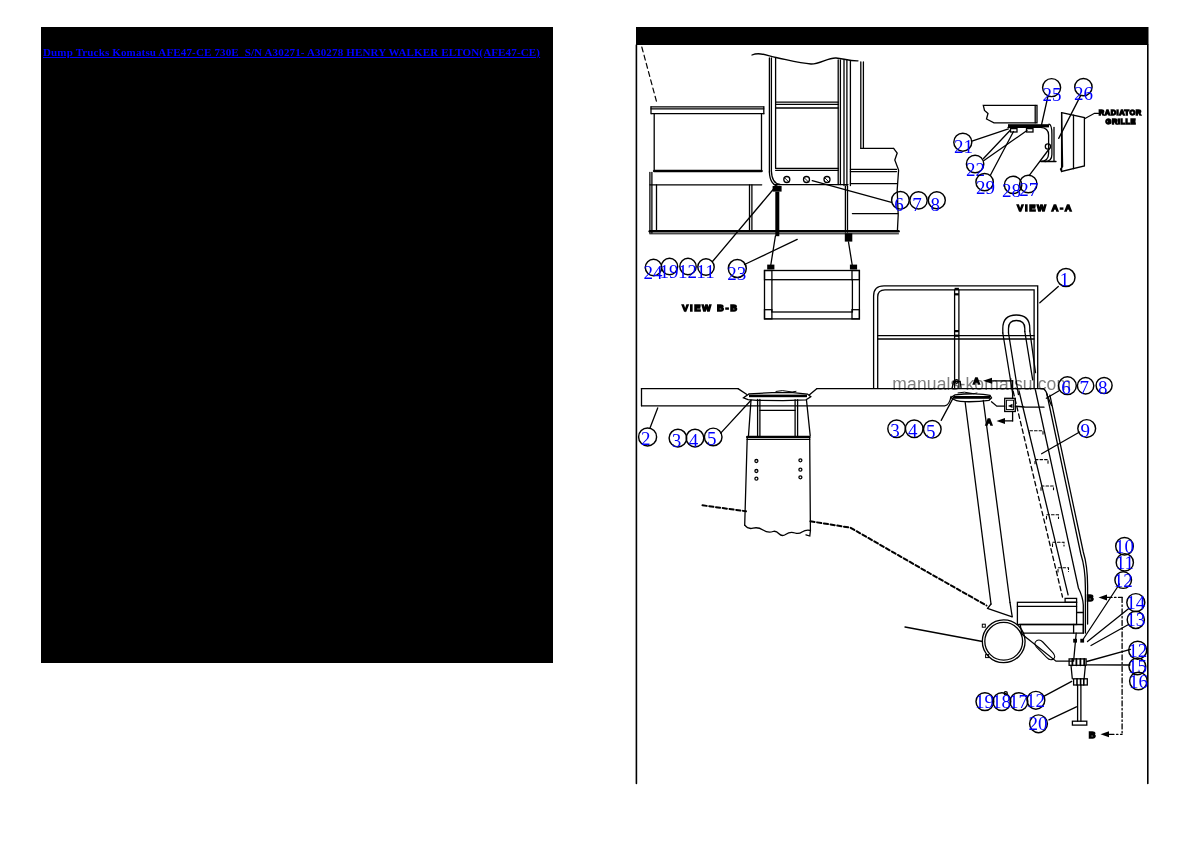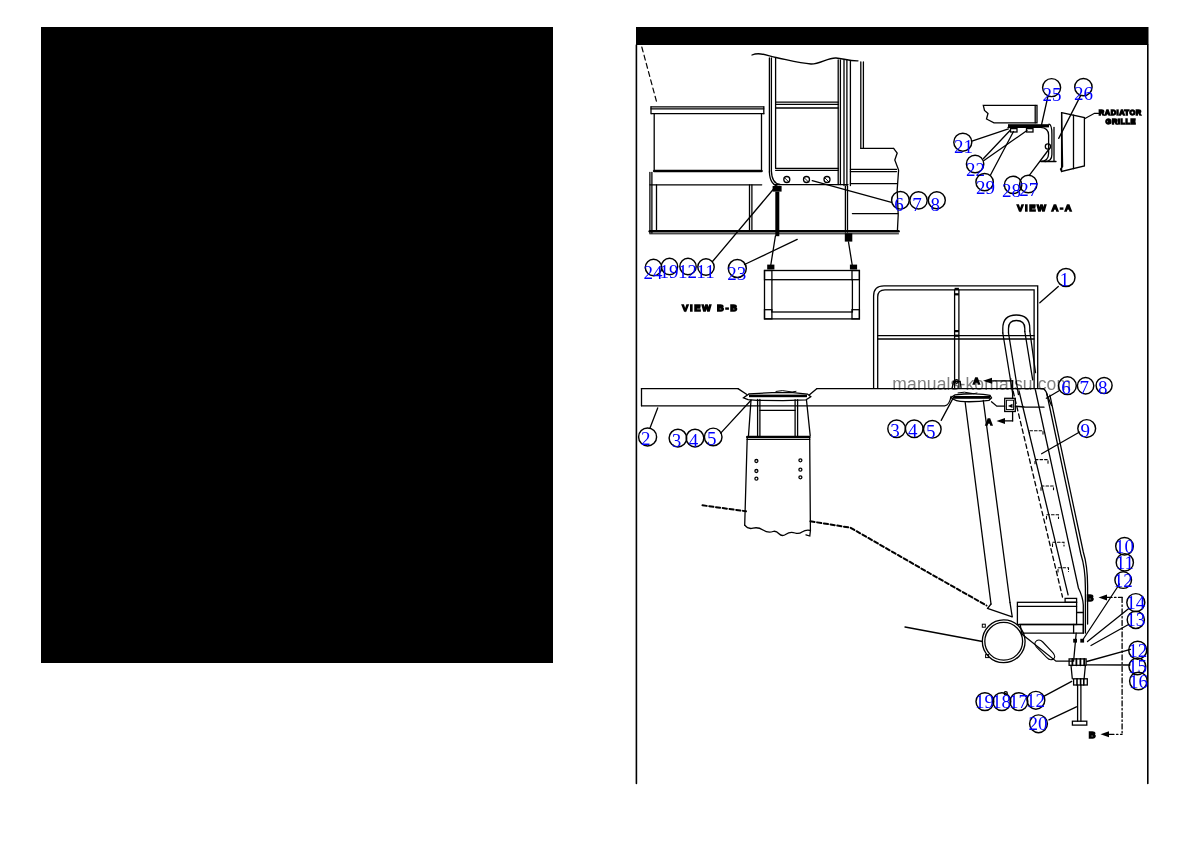--- a/index.html
+++ b/index.html
@@ -12,20 +12,21 @@
 .sm{font-weight:bold;font-size:7.5px;letter-spacing:0.5px;fill:#1a1a1a;}
 .ab{font-weight:bold;font-size:9.5px;fill:#000;}
 .wm{font-size:17.5px;letter-spacing:0.15px;fill:#7f7f7f;}
 </style>
 </head>
 <body>
 <div id="page">
 
 <div id="thumb"></div>
 
+<div id="toplink">Dump Trucks Komatsu AFE47-CE 730E&nbsp; S/N A30271- A30278 HENRY WALKER ELTON(AFE47-CE)</div>
 
 <svg width="1190" height="842" viewBox="0 0 1190 842" style="position:absolute;left:0;top:0" fill="none" stroke-linecap="round">
 <g stroke="#000" stroke-width="1.2">
 
 <rect x="636" y="27" width="512.5" height="18" fill="#000" stroke="none"></rect>
 
 <line x1="636.4" y1="45" x2="636.4" y2="783.5" stroke-width="1.6"></line>
 
 <line x1="1147.8" y1="45" x2="1147.8" y2="783.5" stroke-width="1.6"></line>
 

